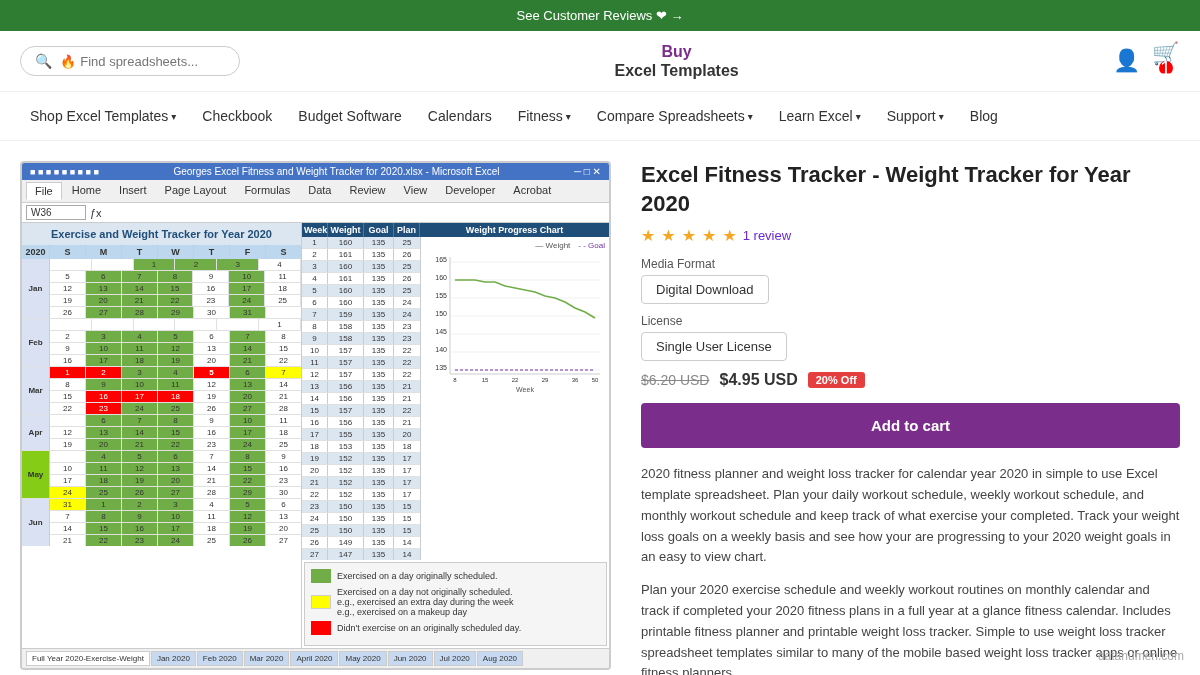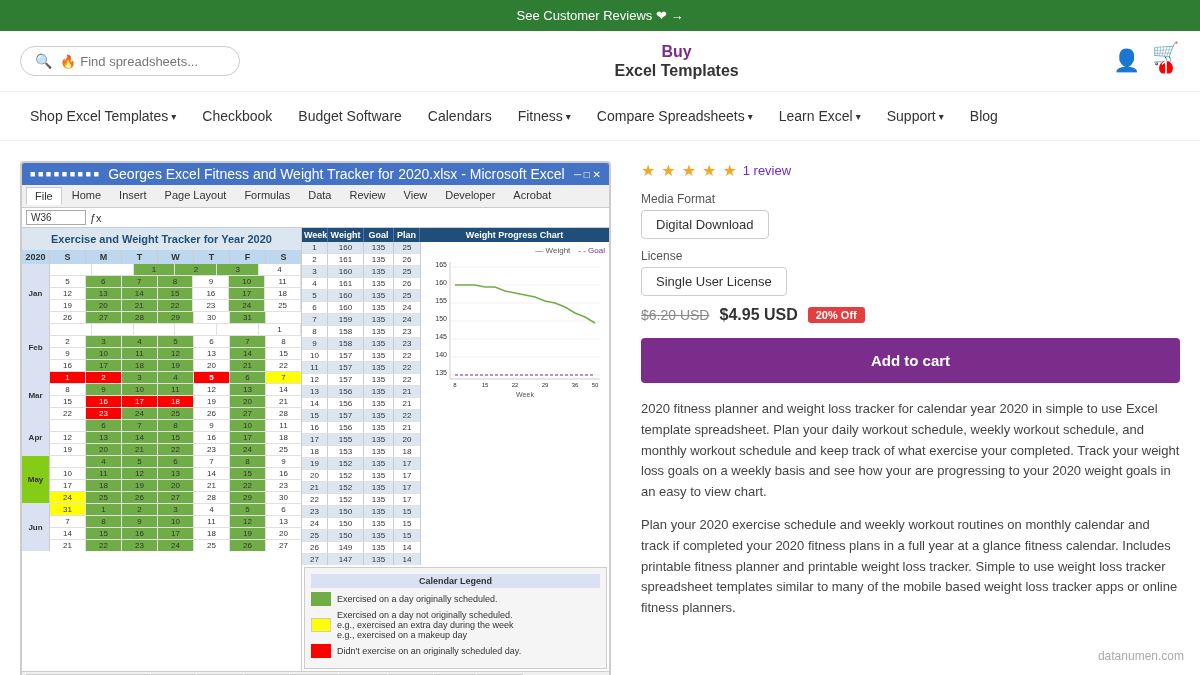--- a/index.html
+++ b/index.html
@@ -349,21 +349,21 @@
 </nav>
 
 <div class="main">
 
   <div class="left-col">
 
     <div class="excel-screenshot">
 
       <div class="excel-title-bar">
         <span style="font-size:9px;">■ ■ ■ ■ ■ ■ ■ ■ ■</span>
-        <span style="font-size:14px;">Georges Excel Fitness and Weight Tracker for 2020.xlsx - Microsoft Excel</span>
+        <span style="font-size:10px;">Georges Excel Fitness and Weight Tracker for 2020.xlsx - Microsoft Excel</span>
         <span style="font-size:10px;">─ □ ✕</span>
       </div>
 
       <div class="excel-ribbon-tabs">
         <span class="excel-ribbon-tab active">File</span>
         <span class="excel-ribbon-tab">Home</span>
         <span class="excel-ribbon-tab">Insert</span>
         <span class="excel-ribbon-tab">Page Layout</span>
         <span class="excel-ribbon-tab">Formulas</span>
         <span class="excel-ribbon-tab">Data</span>
@@ -862,21 +862,20 @@
                 <text x="120" y="130" font-size="6" fill="#333" text-anchor="middle">29</text>
                 <text x="150" y="130" font-size="6" fill="#333" text-anchor="middle">36</text>
                 <text x="170" y="130" font-size="6" fill="#333" text-anchor="middle">50</text>
 
                 <text x="100" y="140" font-size="7" fill="#555" text-anchor="middle">Week</text>
               </svg>
             </div>
           </div>
 
           <div class="legend-area">
-            <div class="legend-title">Calendar Legend</div>
             <div class="legend-item">
               <div class="legend-box" style="background:#70ad47;"></div>
               <span style="font-size:9px;">Exercised on a day originally scheduled.</span>
             </div>
             <div class="legend-item">
               <div class="legend-box" style="background:#ffff00;border:1px solid #ccc;"></div>
               <span style="font-size:9px;">Exercised on a day not originally scheduled.<br>e.g., exercised an extra day during the week<br>e.g., exercised on a makeup day</span>
             </div>
             <div class="legend-item">
               <div class="legend-box" style="background:#ff0000;"></div>
@@ -896,20 +895,21 @@
         <div class="sheet-tab" style="font-size:8px;padding:2px 5px;">Jun 2020</div>
         <div class="sheet-tab" style="font-size:8px;padding:2px 5px;">Jul 2020</div>
         <div class="sheet-tab" style="font-size:8px;padding:2px 5px;">Aug 2020</div>
       </div>
 
     </div>
 
   </div>
 
   <div class="right-col">
+    <h1 class="product-title">Excel Fitness Tracker - Weight Tracker for Year 2020</h1>
 
     <div class="stars">
       <span style="color:#f5a623;font-size:16px;">★</span>
       <span style="color:#f5a623;font-size:16px;">★</span>
       <span style="color:#f5a623;font-size:16px;">★</span>
       <span style="color:#f5a623;font-size:16px;">★</span>
       <span style="color:#f5a623;font-size:16px;">★</span>
       <span class="review-link">1 review</span>
     </div>
 

